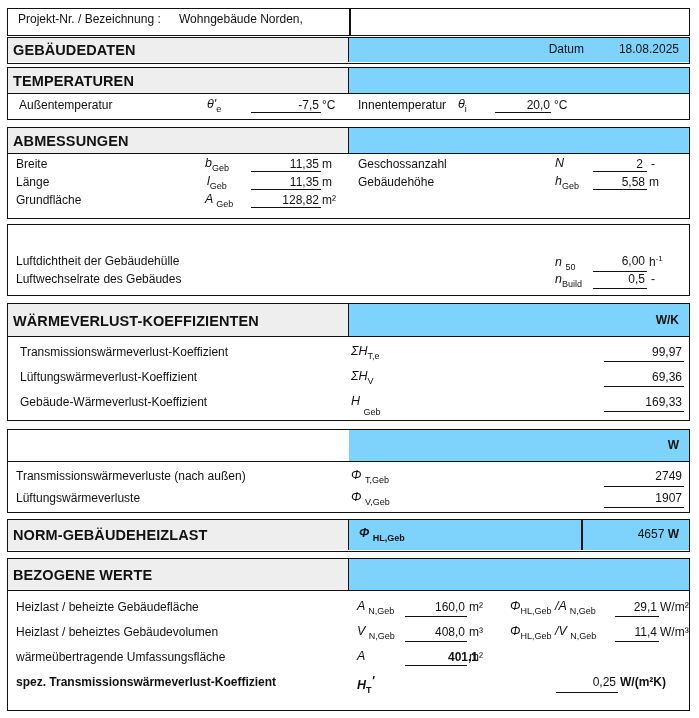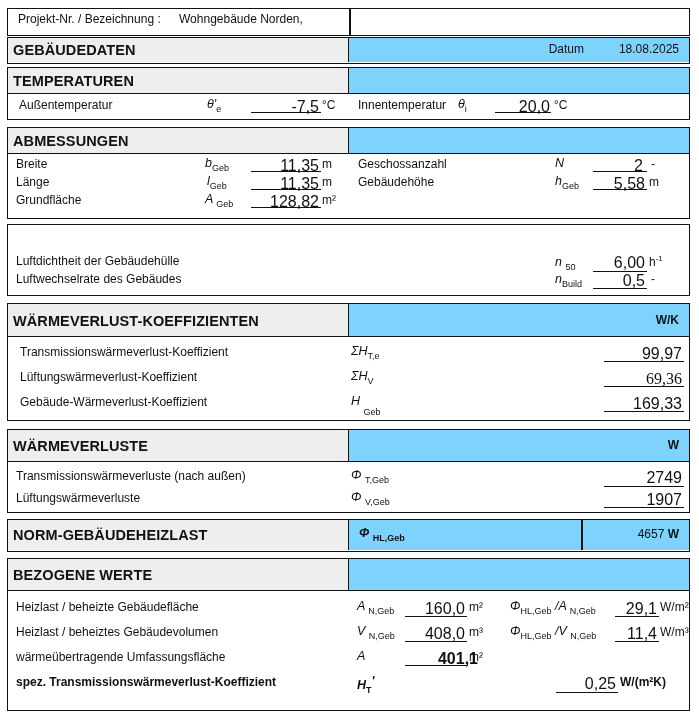--- a/index.html
+++ b/index.html
@@ -10,21 +10,21 @@
   .hdr { position: relative; height: 26px; border-bottom: 1.5px solid #111; }
   .hdr .left { position: absolute; left: 0; top: 0; bottom: 0; width: 341px; background: #eeeeee; border-right: 1.5px solid #111; }
   .hdr .right { position: absolute; left: 341px; top: 0; bottom: 0; right: 0; background: #7dd3fc; }
   .hdr .title { position: absolute; left: 5px; top: 5px; font-weight: bold; font-size: 14.5px; letter-spacing: 0.1px; }
   .hdr .unit { position: absolute; right: 10px; top: 6px; font-weight: bold; font-size: 12px; }
 
   .abs { position: absolute; white-space: nowrap; }
   .lbl { font-size: 12px; }
   .sym { font-style: italic; font-size: 12.5px; }
   .sym sub, .sub { font-style: normal; font-size: 9px; vertical-align: -4px; }
-  .val { text-align: right; font-size: 16px; }
+  .val { text-align: right; font-size: 12px; }
   .uline { position: absolute; height: 1px; background: #111; }
   .unitt { font-size: 12px; }
   .bold { font-weight: bold; }
 </style>
 </head>
 <body>
 
 <div class="box" style="top:8px; height:28px; overflow:hidden;">
   <div class="abs" style="left:341px; top:0; bottom:0; width:1.5px; background:#111;"></div>
   <span class="abs lbl" style="left:10px; top:3px;">Projekt-Nr. / Bezeichnung :</span>
@@ -126,34 +126,31 @@
         <span class="unit" style="top:9px;">W/K</span>
       </div>
   </div>
   <span class="abs lbl" style="left:12px; top:41px;">Transmissionswärmeverlust-Koeffizient</span>
   <span class="abs sym" style="left:343px; top:40px;"><span>ΣH</span><sub>T,e</sub></span>
   <span class="abs val" style="left:596px; width:78px; top:41px;">99,97</span>
   <div class="uline" style="left:596px; width:80px; top:57px;"></div>
 
   <span class="abs lbl" style="left:12px; top:66px;">Lüftungswärmeverlust-Koeffizient</span>
   <span class="abs sym" style="left:343px; top:65px;"><span>ΣH</span><sub>V</sub></span>
-  <span class="abs val" style="left:596px; width:78px; top:66px;font-family:Liberation Serif, serif;">69,36</span>
+  <span class="abs val" style="left:596px; width:78px; top:66px;">69,36</span>
   <div class="uline" style="left:596px; width:80px; top:82px;"></div>
 
   <span class="abs lbl" style="left:12px; top:91px;">Gebäude-Wärmeverlust-Koeffizient</span>
   <span class="abs sym" style="left:343px; top:90px;"><span>H</span>&nbsp;<sub style="vertical-align:-10px;">Geb</sub></span>
   <span class="abs val" style="left:596px; width:78px; top:91px;">169,33</span>
   <div class="uline" style="left:596px; width:80px; top:107px;"></div>
 </div>
 
 <div class="box" style="top:429px; height:84px;">
   <div class="hdr" style="height:32px;">
-    <div class="left">
-        <span class="title" style="top:8px;">WÄRMEVERLUSTE</span>
-      </div>
     <div class="right">
         <span class="unit" style="top:8px;">W</span>
       </div>
   </div>
   <span class="abs lbl" style="left:8px; top:39px;">Transmissionswärmeverluste (nach außen)</span>
   <span class="abs sym" style="left:343px; top:38px;"><span>Φ</span> <sub>T,Geb</sub></span>
   <span class="abs val" style="left:596px; width:78px; top:39px;">2749</span>
   <div class="uline" style="left:596px; width:80px; top:56px;"></div>
 
   <span class="abs lbl" style="left:8px; top:61px;">Lüftungswärmeverluste</span>

